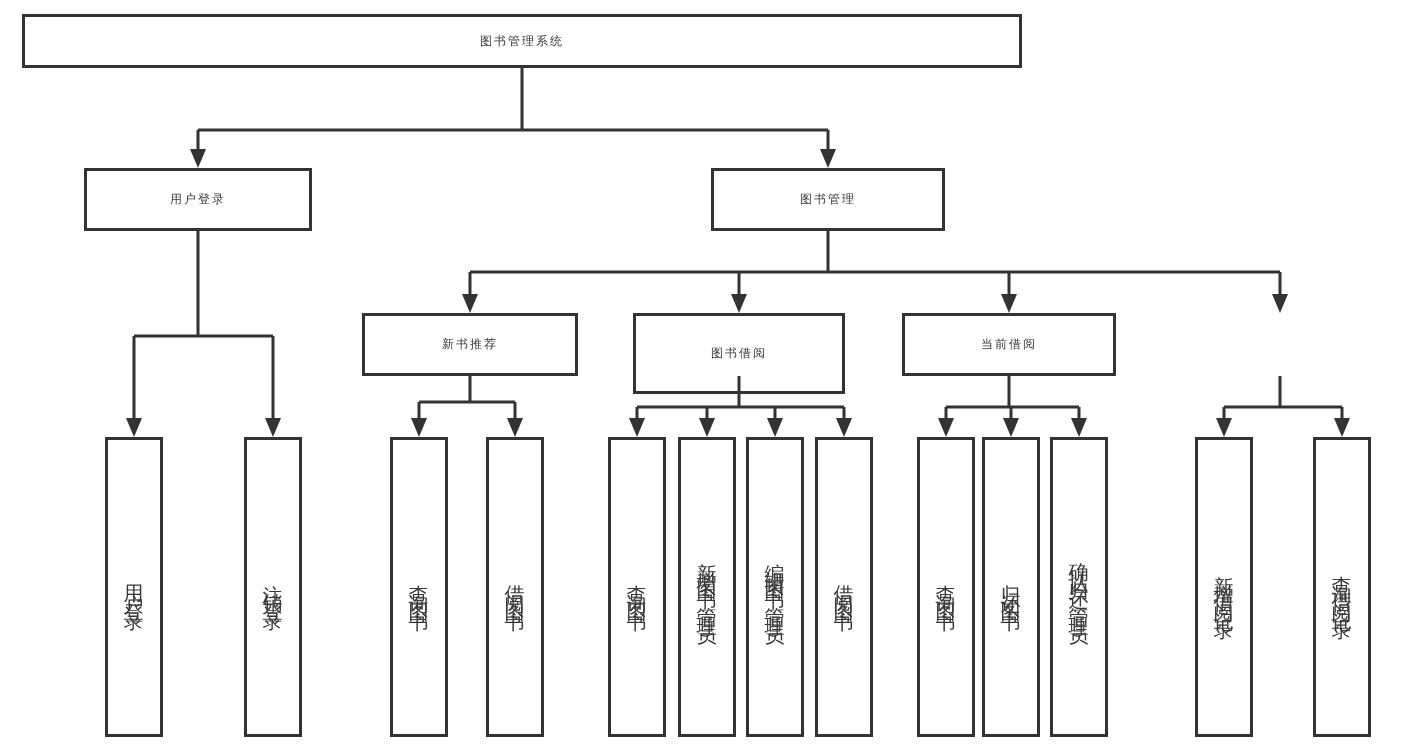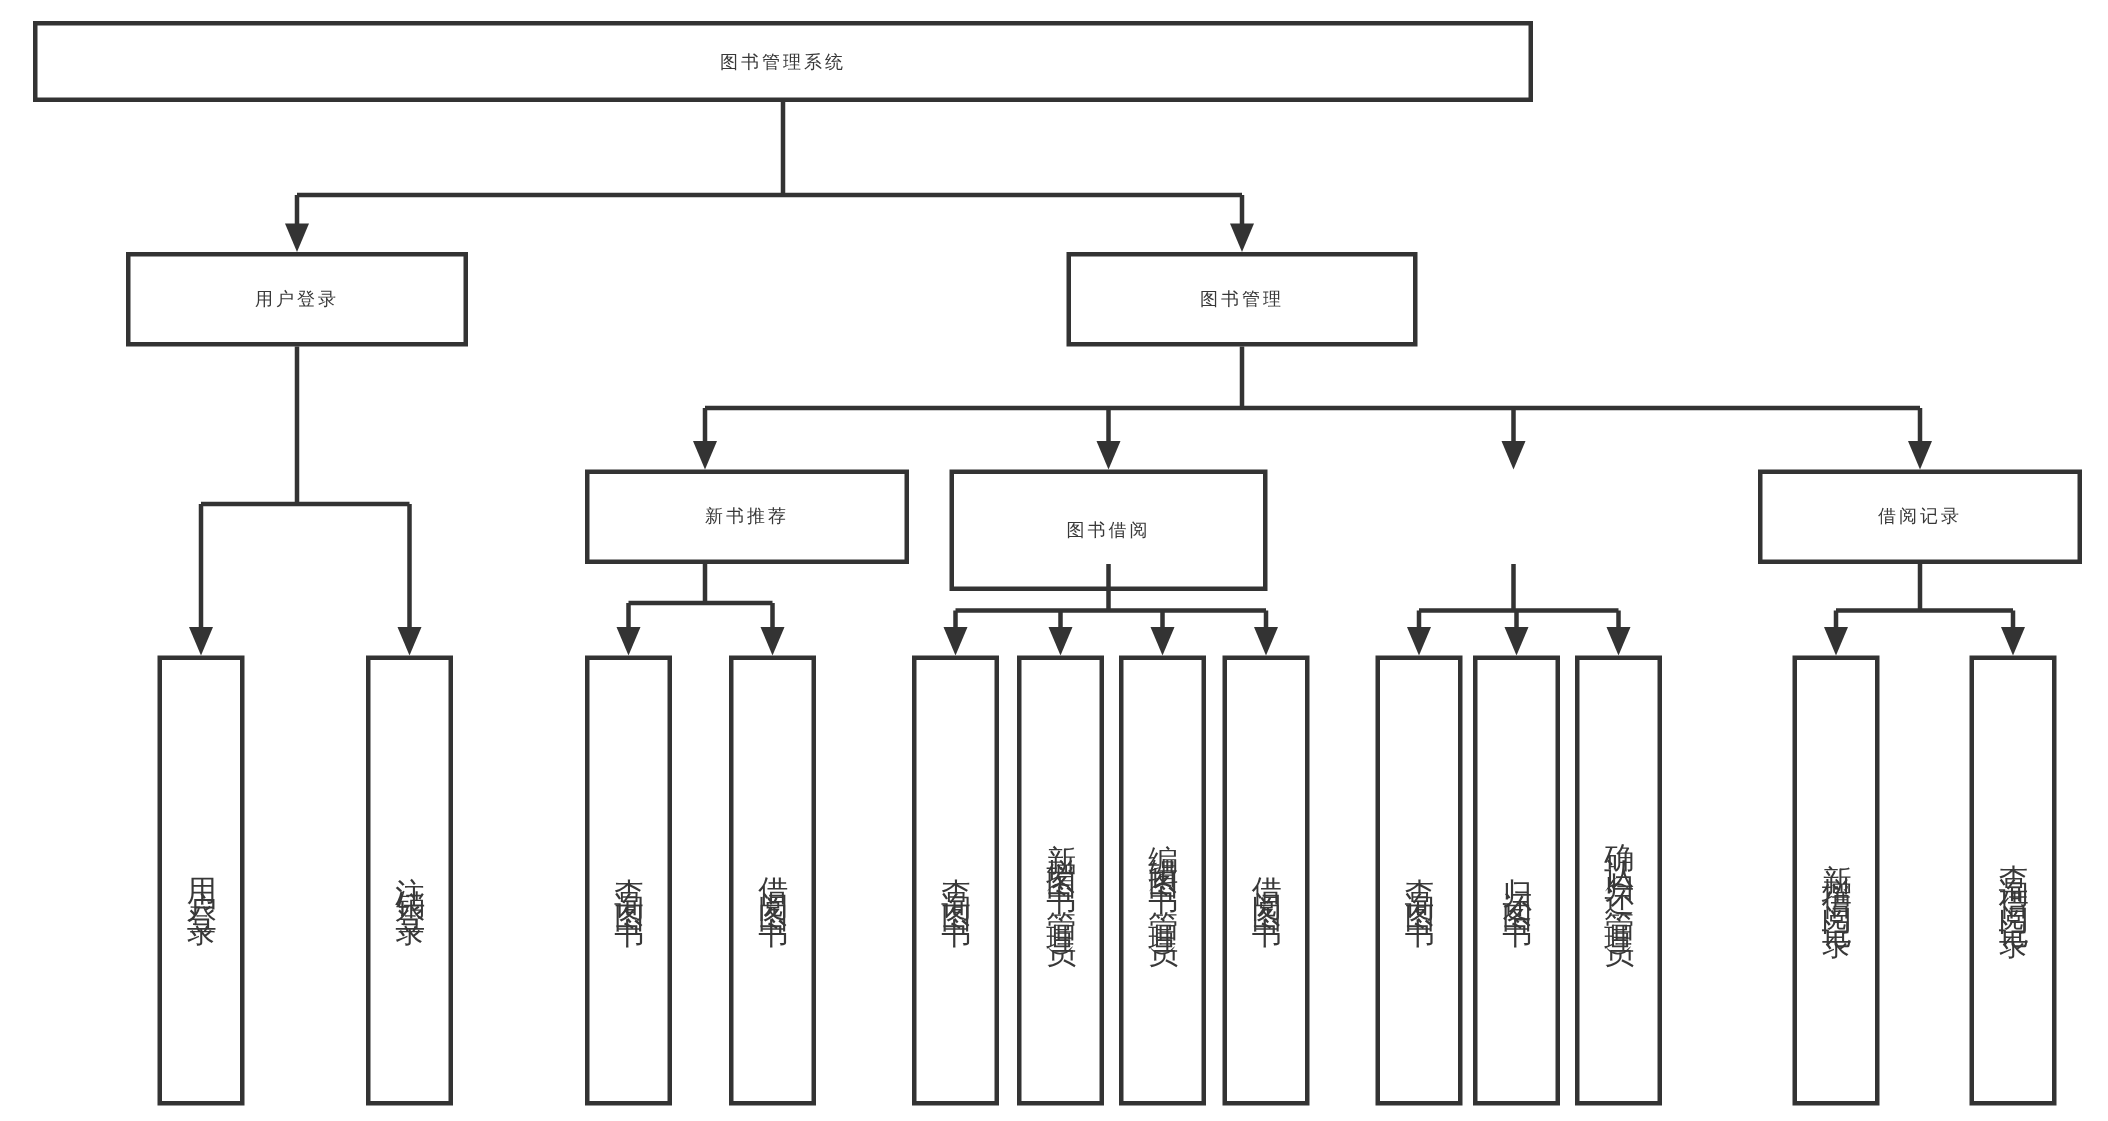--- a/index.html
+++ b/index.html
@@ -47,21 +47,21 @@
     font-size: 20px;
     letter-spacing: 9px;
     line-height: 1;
   }
   
   .n-root  { left: 22px;  top: 14px;  width: 1000px; height: 54px; }
   
   .n-login { left: 84px;  top: 168px; width: 228px;  height: 63px; }
   .n-mgmt  { left: 711px; top: 168px; width: 234px;  height: 63px; }
   
-  .n-g0 { left: 362px;  top: 313px; width: 216px; height: 63px; margin-left: 28px; }
+  .n-g0 { left: 362px;  top: 313px; width: 216px; height: 63px; }
   .n-g1 { left: 633px;  top: 313px; width: 212px; height: 81px; }
   .n-g2 { left: 902px;  top: 313px; width: 214px; height: 63px; }
   .n-g3 { left: 1172px; top: 313px; width: 216px; height: 63px; }
   
   .l-0  { left: 105px;  }
   .l-1  { left: 244px;  }
   .l-2  { left: 390px;  }
   .l-3  { left: 486px;  }
   .l-4  { left: 608px;  }
   .l-5  { left: 678px;  }
@@ -147,21 +147,21 @@
     <use href="#ah" transform="translate(1342,437)"></use>
   </svg>
 
   <div class="node hnode n-root">图书管理系统</div>
 
   <div class="node hnode n-login">用户登录</div>
   <div class="node hnode n-mgmt">图书管理</div>
 
   <div class="node hnode n-g0">新书推荐</div>
   <div class="node hnode n-g1">图书借阅</div>
-  <div class="node hnode n-g3">借阅记录</div>
+  <div class="node hnode n-g2">当前借阅</div>
 
   <div class="node vnode l-0">用户登录</div>
   <div class="node vnode l-1">注销登录</div>
 
   <div class="node vnode l-2">查询图书</div>
   <div class="node vnode l-3">借阅图书</div>
 
   <div class="node vnode l-4">查询图书</div>
   <div class="node vnode l-5">新增图书（管理员）</div>
   <div class="node vnode l-6">编辑图书（管理员）</div>

